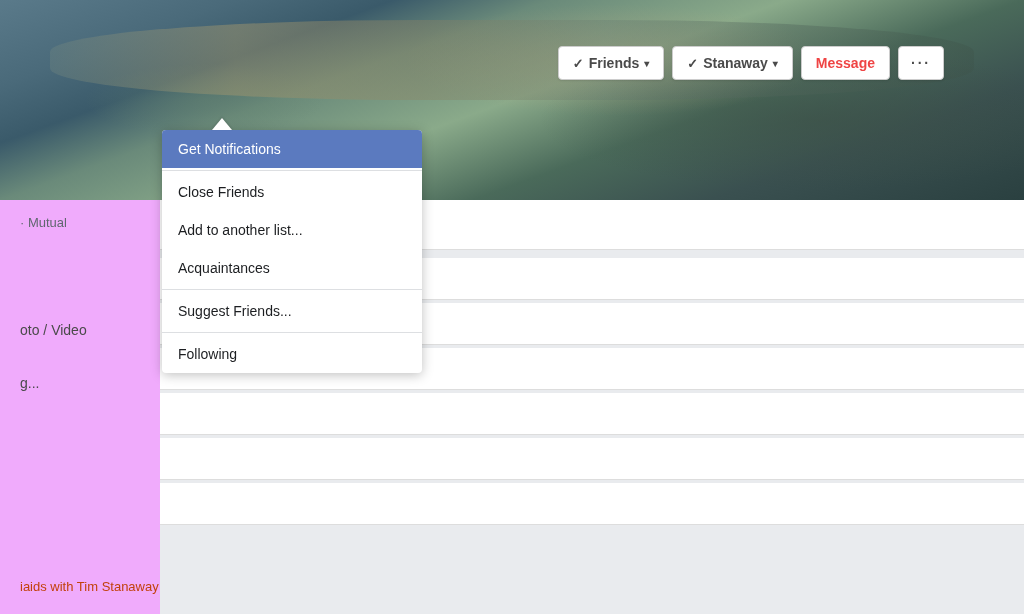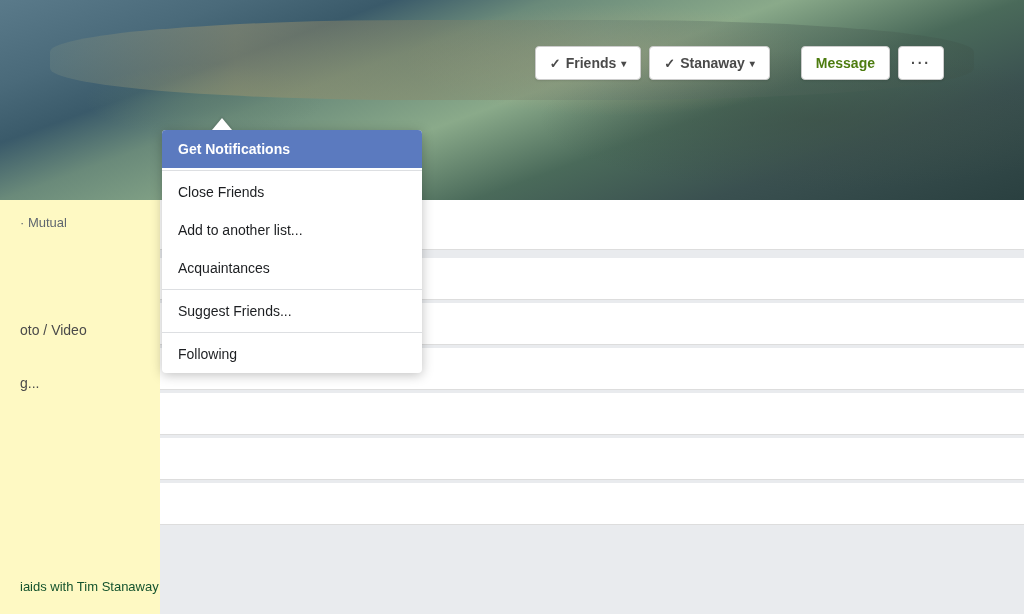--- a/index.html
+++ b/index.html
@@ -92,37 +92,36 @@
       color: #4a4a4a;
       font-size: 13px;
     }
 
     .action-btn .arrow {
       font-size: 10px;
       color: #4a4a4a;
     }
 
     .action-btn.message-btn {
-      color: #4d7c0f;
-      margin-left: 23px;
+      color: #ef4444;
     }
 
     .action-btn.more-btn {
       padding: 8px 12px;
       letter-spacing: 2px;
     }
 
     
     .profile-area {
       position: absolute;
       top: 200px;
       left: 0;
       right: 0;
       bottom: 0;
-      background: #fef9c3;
+      background: #f0abfc;
     }
 
     
     .dropdown-wrapper {
       position: absolute;
       top: 118px;
       left: 162px;
       z-index: 100;
     }
 
@@ -149,36 +148,36 @@
       font-size: 14px;
       color: #1c1e21;
       cursor: pointer;
       display: flex;
       align-items: center;
     }
 
     .dropdown-item.highlighted {
       background: #5b7abf;
       color: white;
-      font-weight: 700;
+      font-weight: 400;
     }
 
     .dropdown-divider {
       height: 1px;
       background: #dddfe2;
       margin: 2px 0;
     }
 
     
     .bottom-text {
       position: absolute;
       bottom: 20px;
       left: 20px;
       font-size: 13px;
-      color: #14532d;
+      color: #c2410c;
     }
   </style>
 </head>
 <body>
 
 <div class="cover-photo"></div>
 
 <div class="action-bar">
   <button class="action-btn">
     <span class="check">✓</span>

